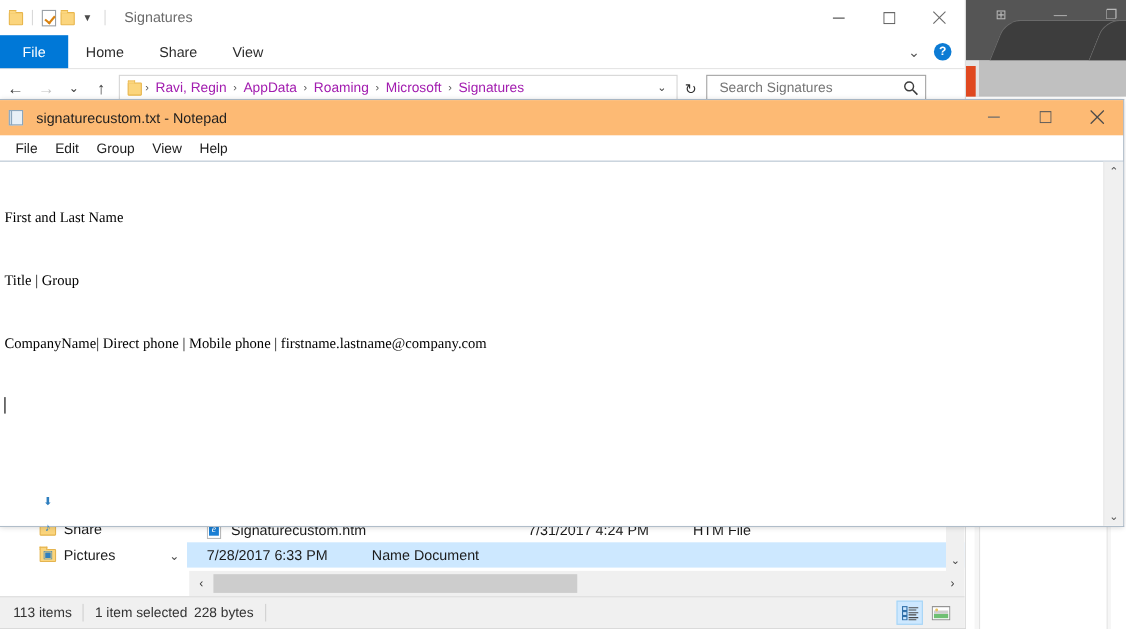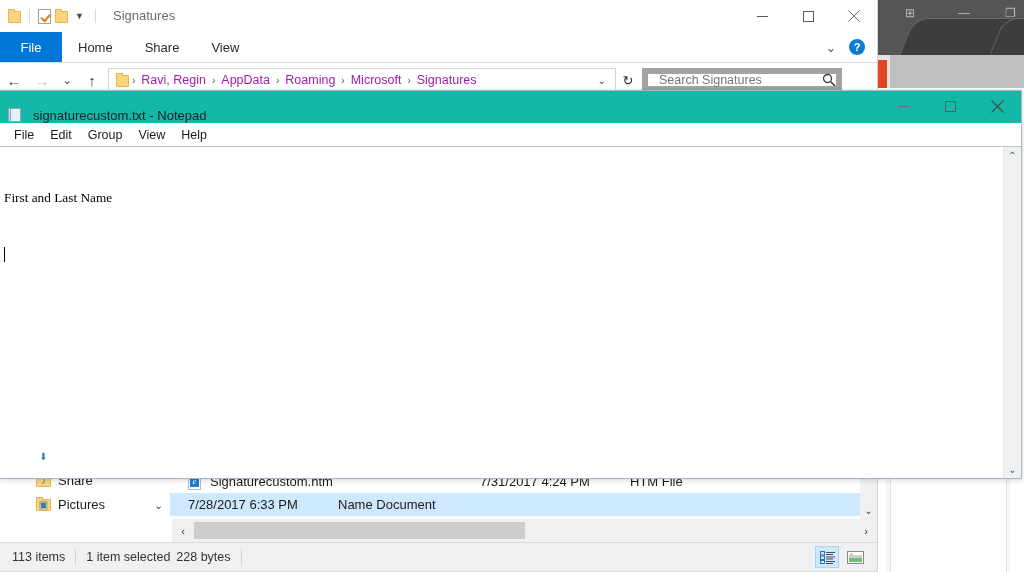--- a/index.html
+++ b/index.html
@@ -335,21 +335,21 @@
     height: 24px;
     display: flex;
     align-items: center;
     justify-content: center;
     font-size: 13px;
     color: #2f2f2f;
   }
   .searchbox {
     width: 200px;
     height: 24px;
-    border: 6px solid #a3a3a3;
+    border: 1px solid #a3a3a3;
     background: #ffffff;
     display: flex;
     align-items: center;
     padding: 0 6px 0 9px;
     box-sizing: border-box;
     margin-left: 2px;
     margin-right: 8px;
   }
   .searchbox input {
     border: none;
@@ -625,24 +625,24 @@
     width: 1022px;
     height: 389px;
     background: #ffffff;
     border: 1px solid #a8b6c4;
     border-left: none;
     box-sizing: border-box;
     box-shadow: 0 1px 5px rgba(0,0,0,0.18);
   }
   .np-titlebar {
     height: 32px;
-    background: #14b8a6;
-    position: relative;
-    display: flex;
-    align-items: flex-end;
+    background: #fdba74;
+    position: relative;
+    display: flex;
+    align-items: center;
   }
   .np-icon {
     width: 16px;
     height: 16px;
     margin-left: 8px;
     position: relative;
   }
   .np-icon .page {
     position: absolute;
     left: 2px; top: 1px;
@@ -960,20 +960,22 @@
       <div class="np-menu">File</div>
       <div class="np-menu">Edit</div>
       <div class="np-menu">Group</div>
       <div class="np-menu">View</div>
       <div class="np-menu">Help</div>
     </div>
 
     <div class="np-textarea">
       <div class="np-text">
         <div>First and Last Name</div>
+        <div>Title | Group</div>
+        <div>CompanyName| Direct phone | Mobile phone | firstname.lastname@company.com</div>
         <div><span class="np-caret"></span></div>
       </div>
       <div class="np-vscroll">
         <div class="np-vs-arrow up">⌃</div>
         <div class="np-vs-arrow down">⌄</div>
       </div>
     </div>
   </div>
 
 </div>

